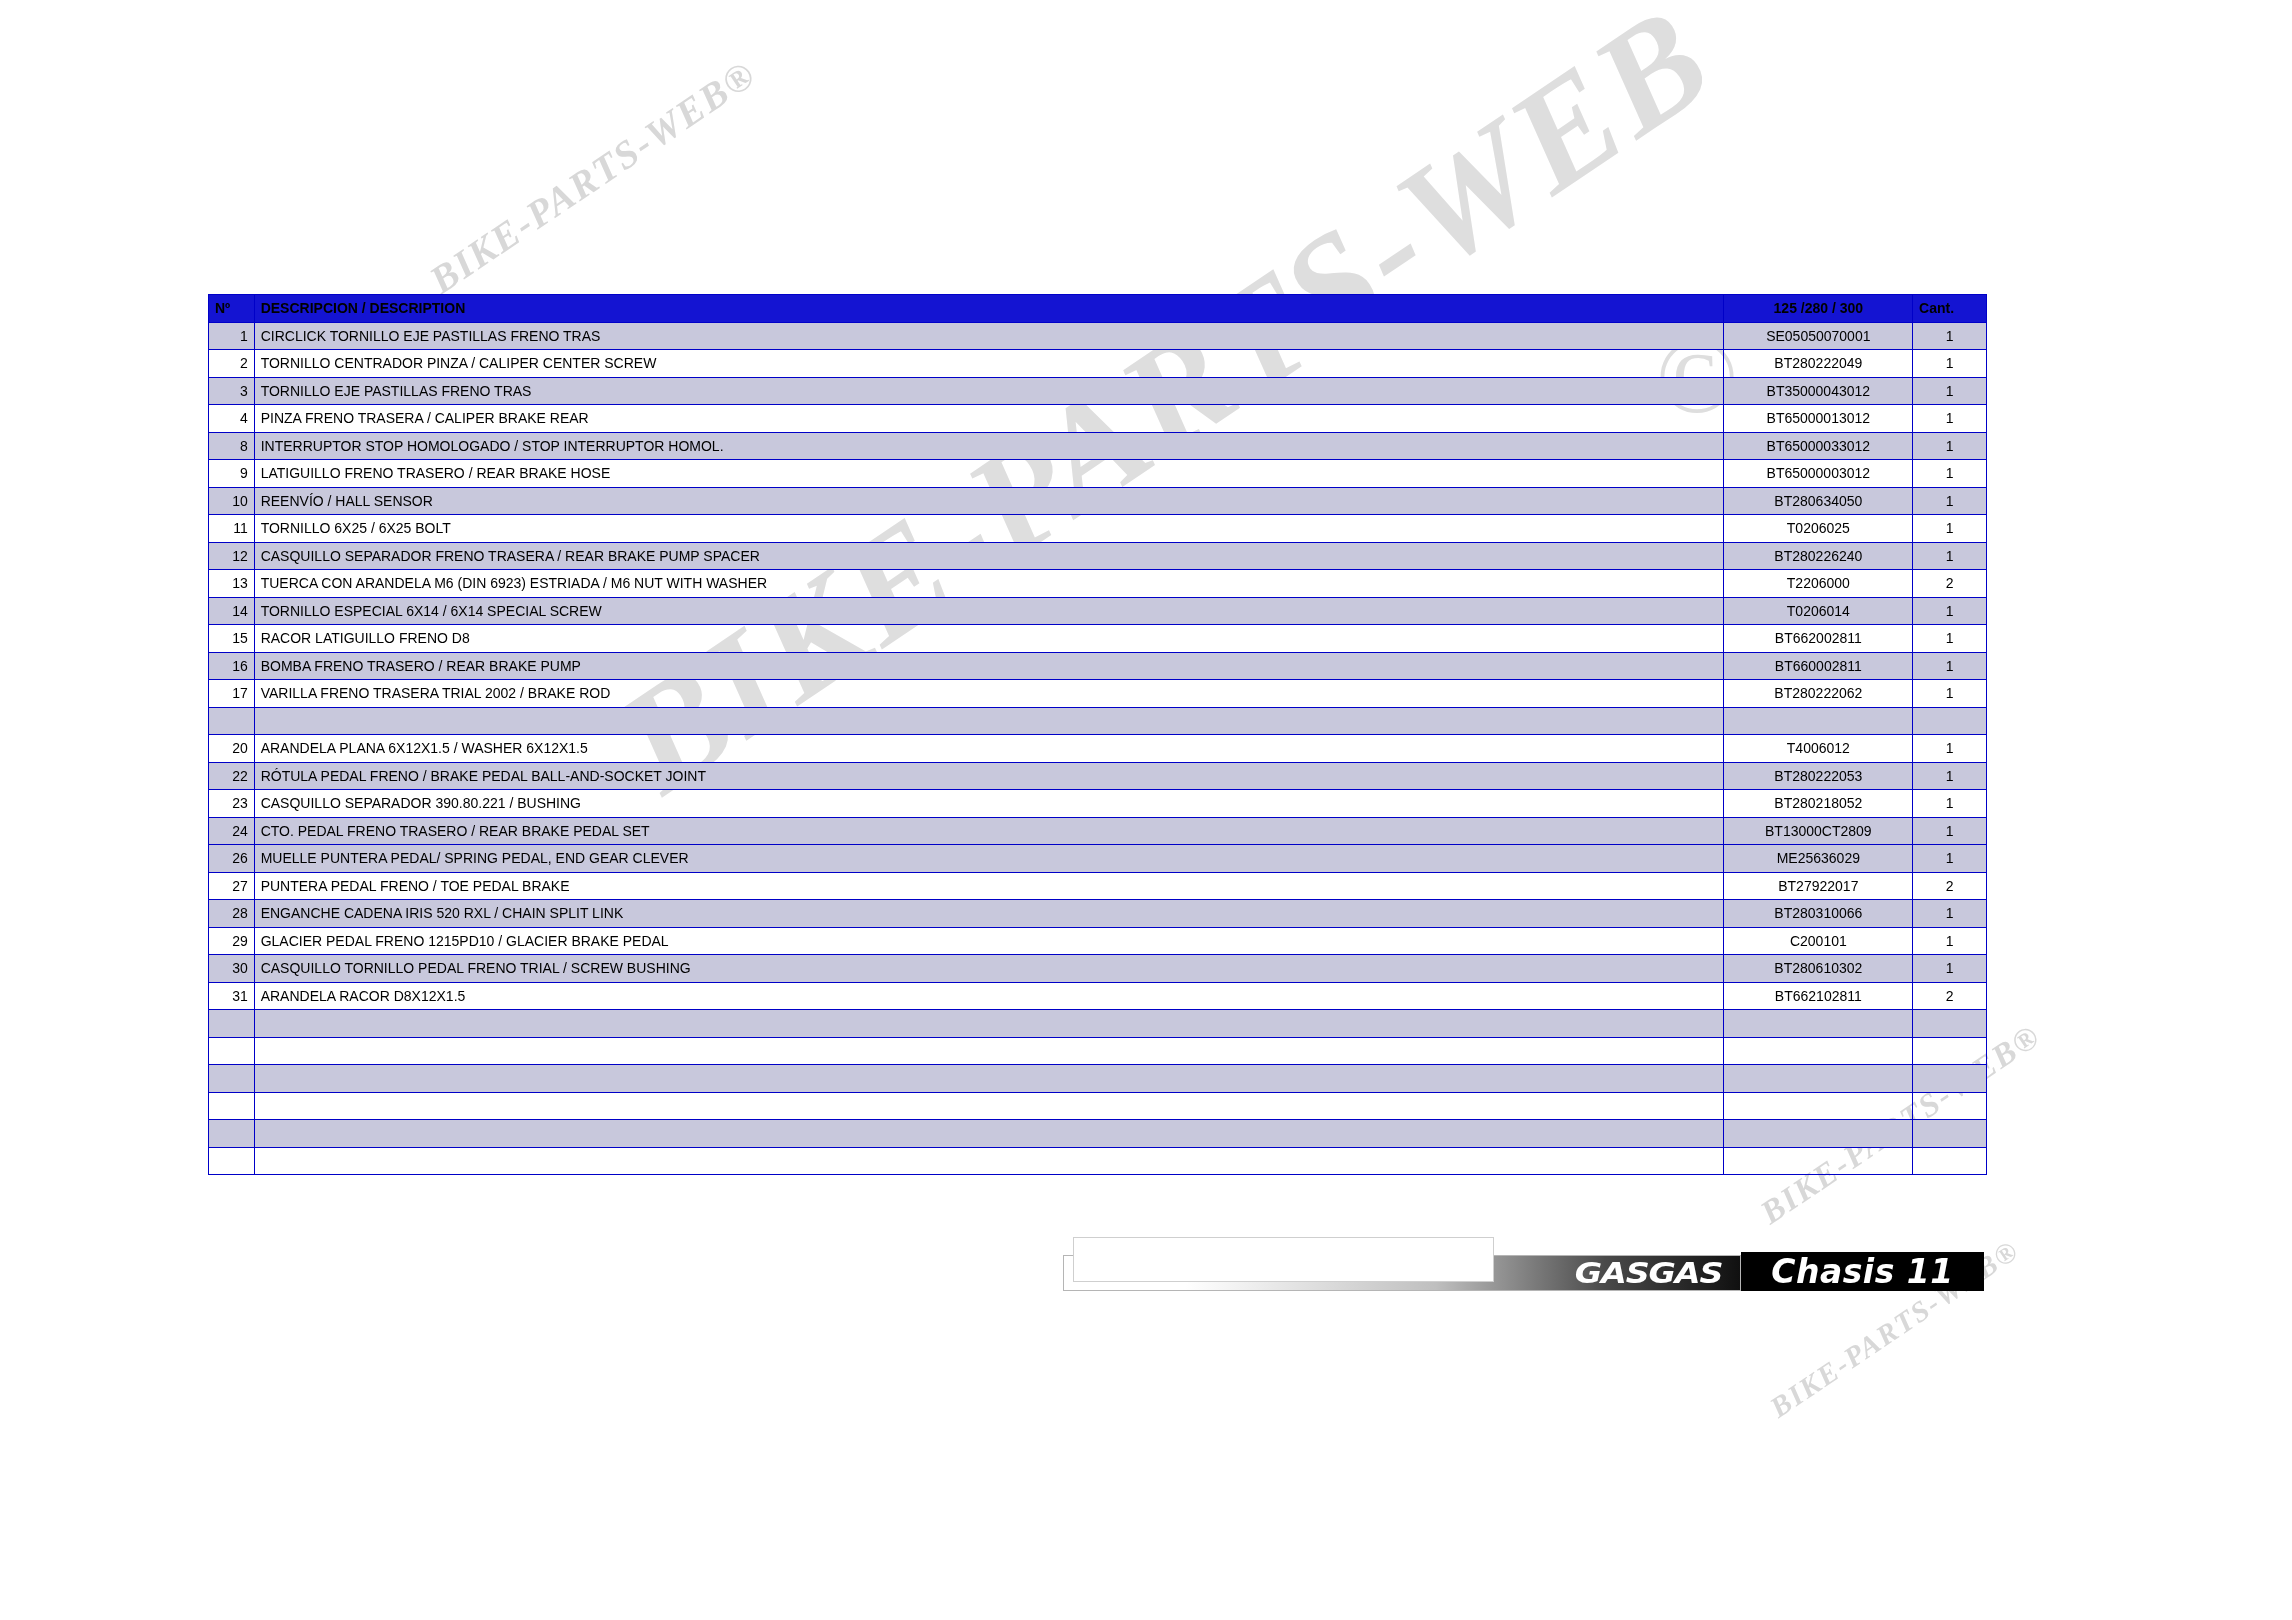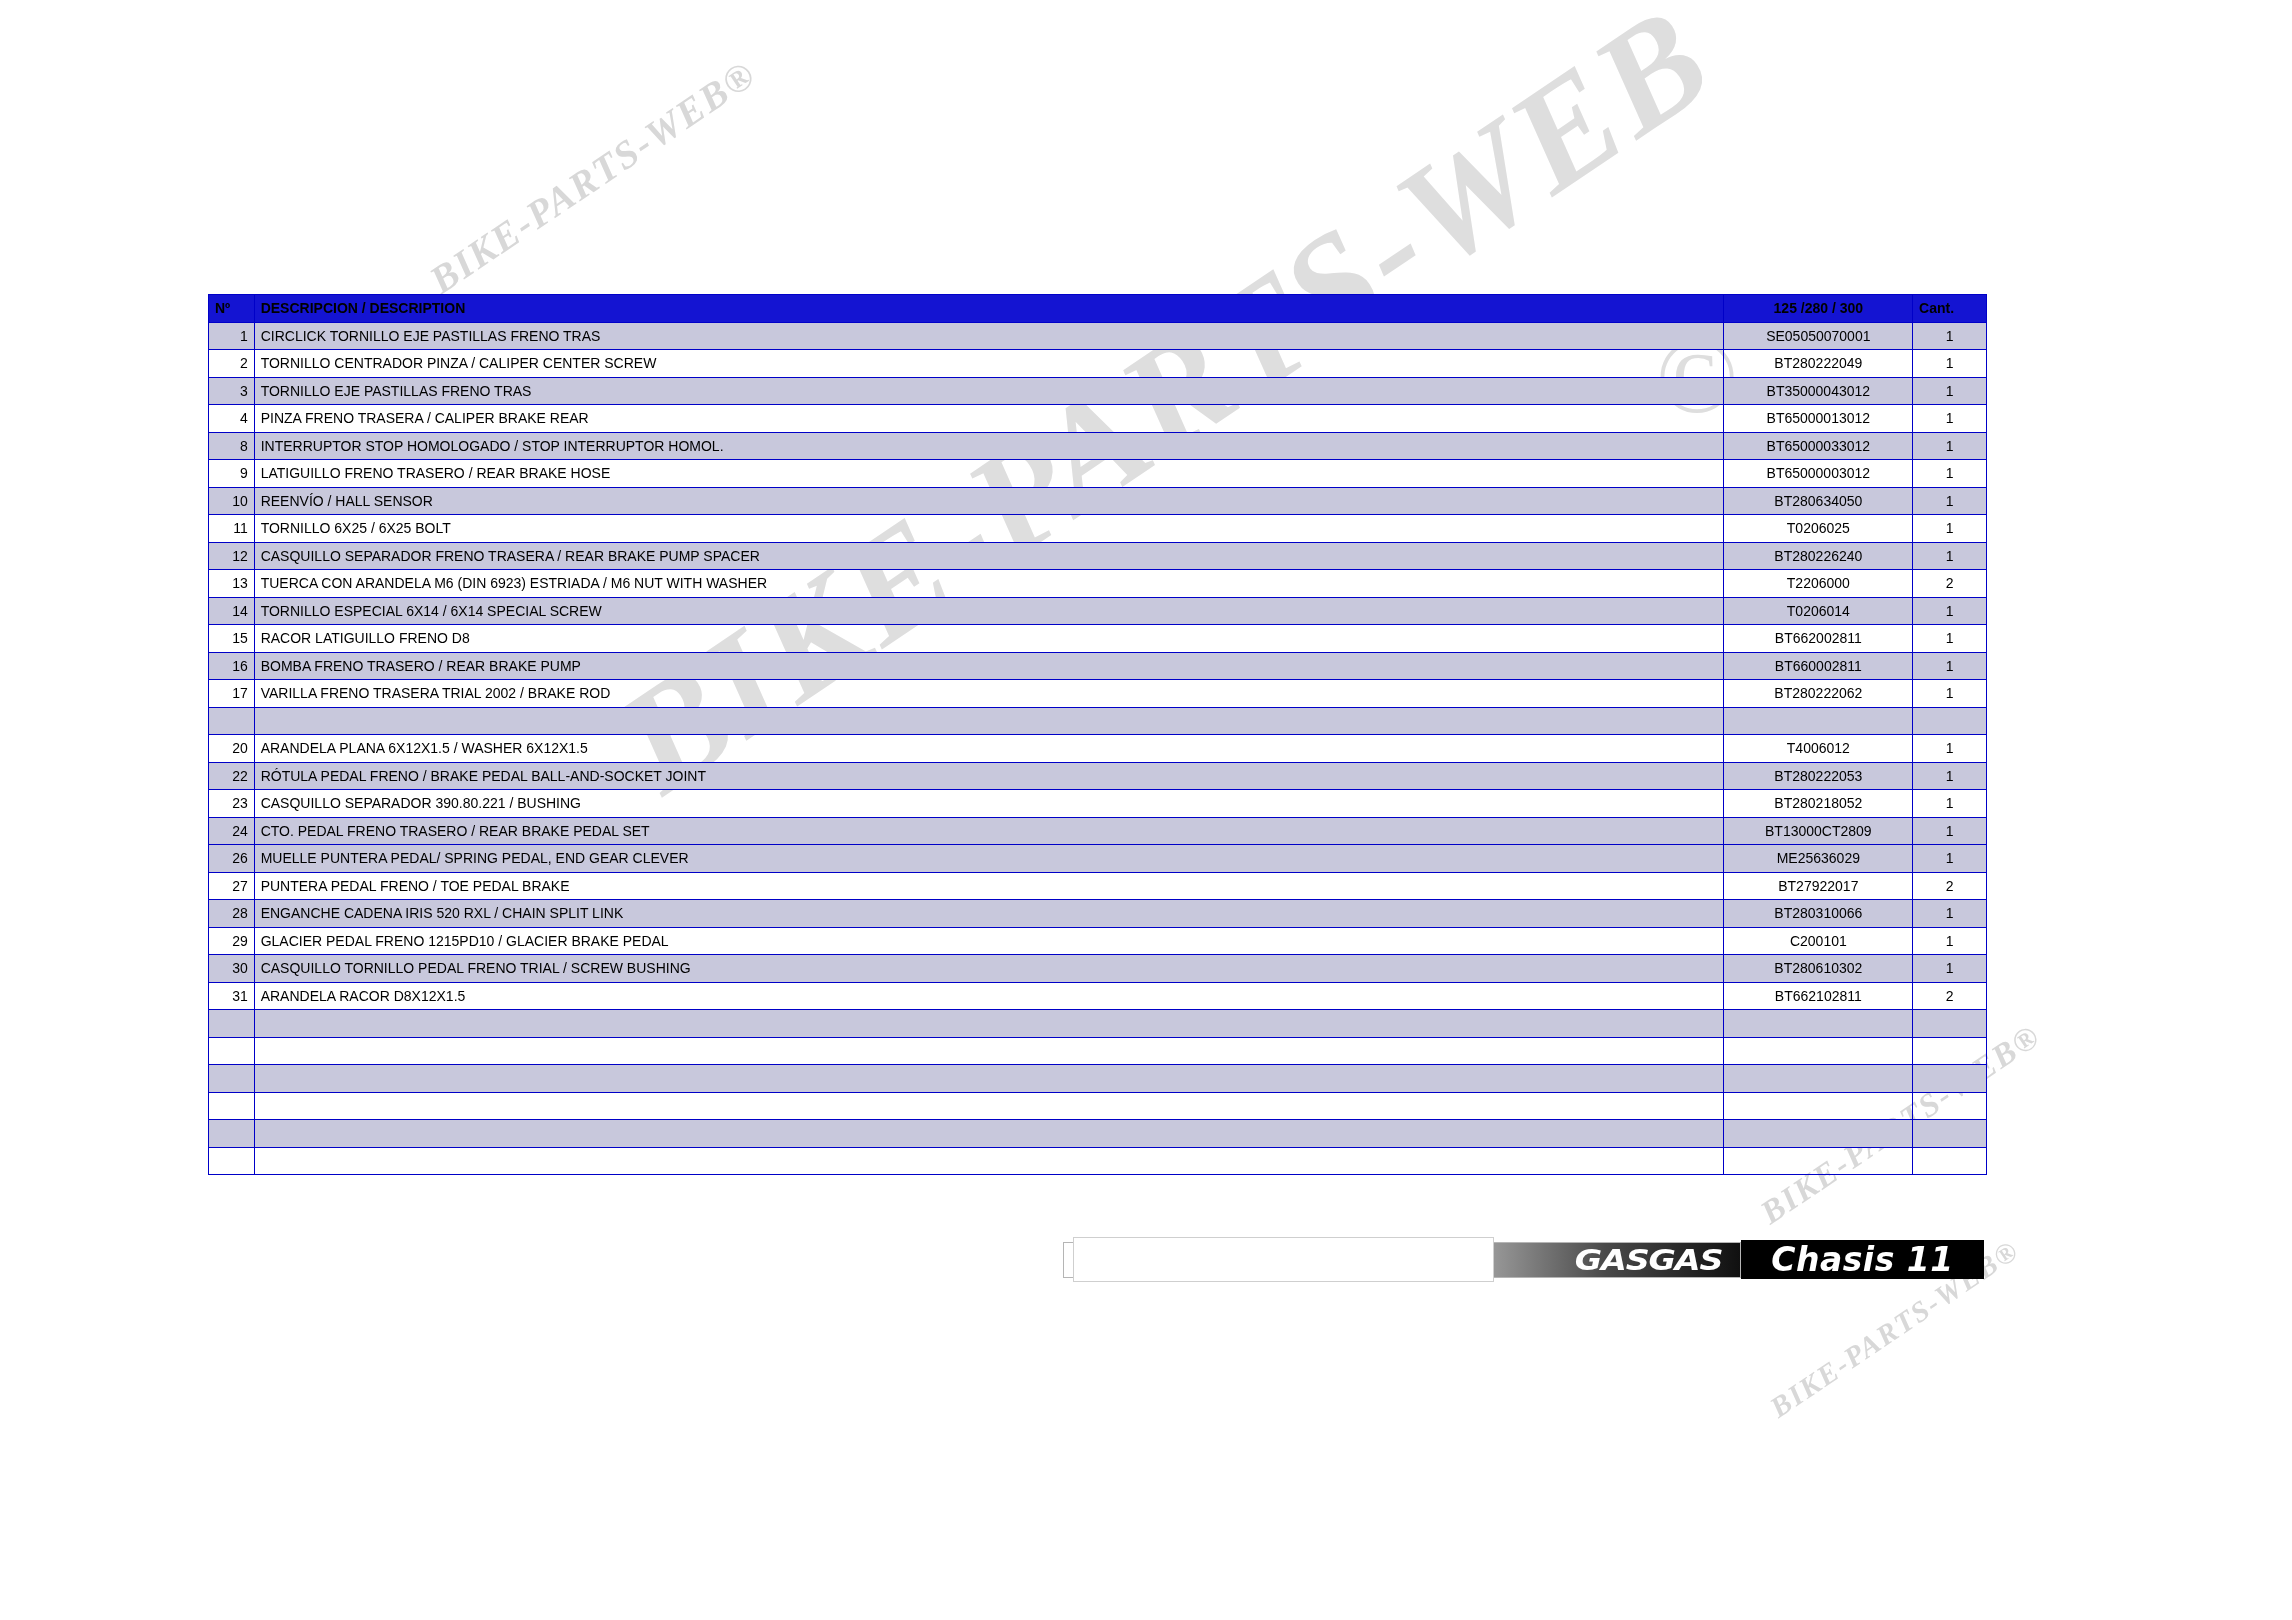--- a/index.html
+++ b/index.html
@@ -117,21 +117,21 @@
 
   
   .banner {
     position: absolute;
     left: 1063px;
     top: 1228px;
     width: 921px;
     height: 63px;
     z-index: 4;
     display: flex;
-    align-items: center;
+    align-items: flex-end;
   }
   .banner-gradient {
     flex: 1 1 auto;
     background: linear-gradient(to right, #ffffff 0%, #ffffff 18%, #bfbfbf 55%, #4a4a4a 80%, #101010 100%);
     display: flex;
     align-items: center;
     justify-content: flex-end;
     padding-right: 17.6px;
     border: 1px solid #b5b5b5;
     box-sizing: border-box;

